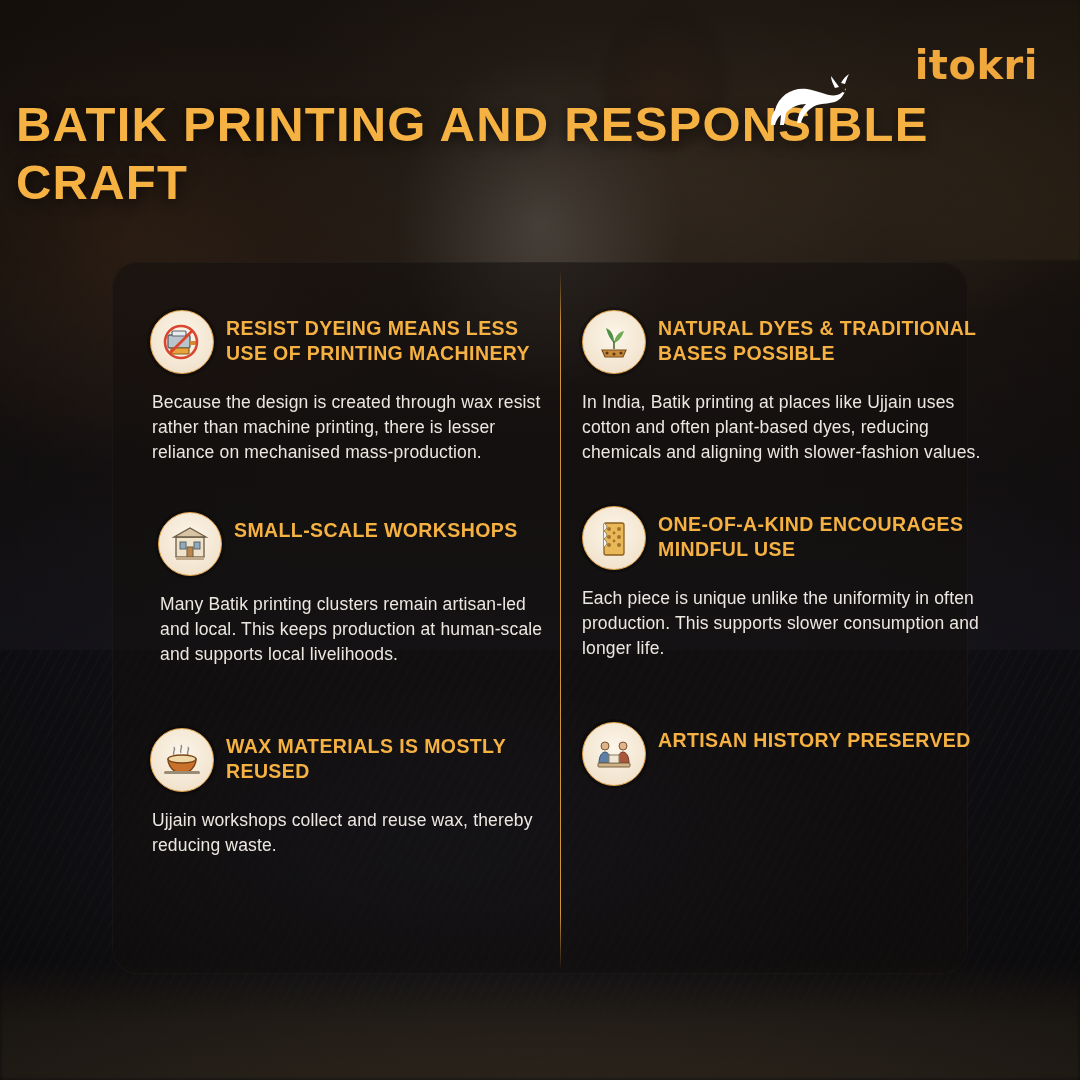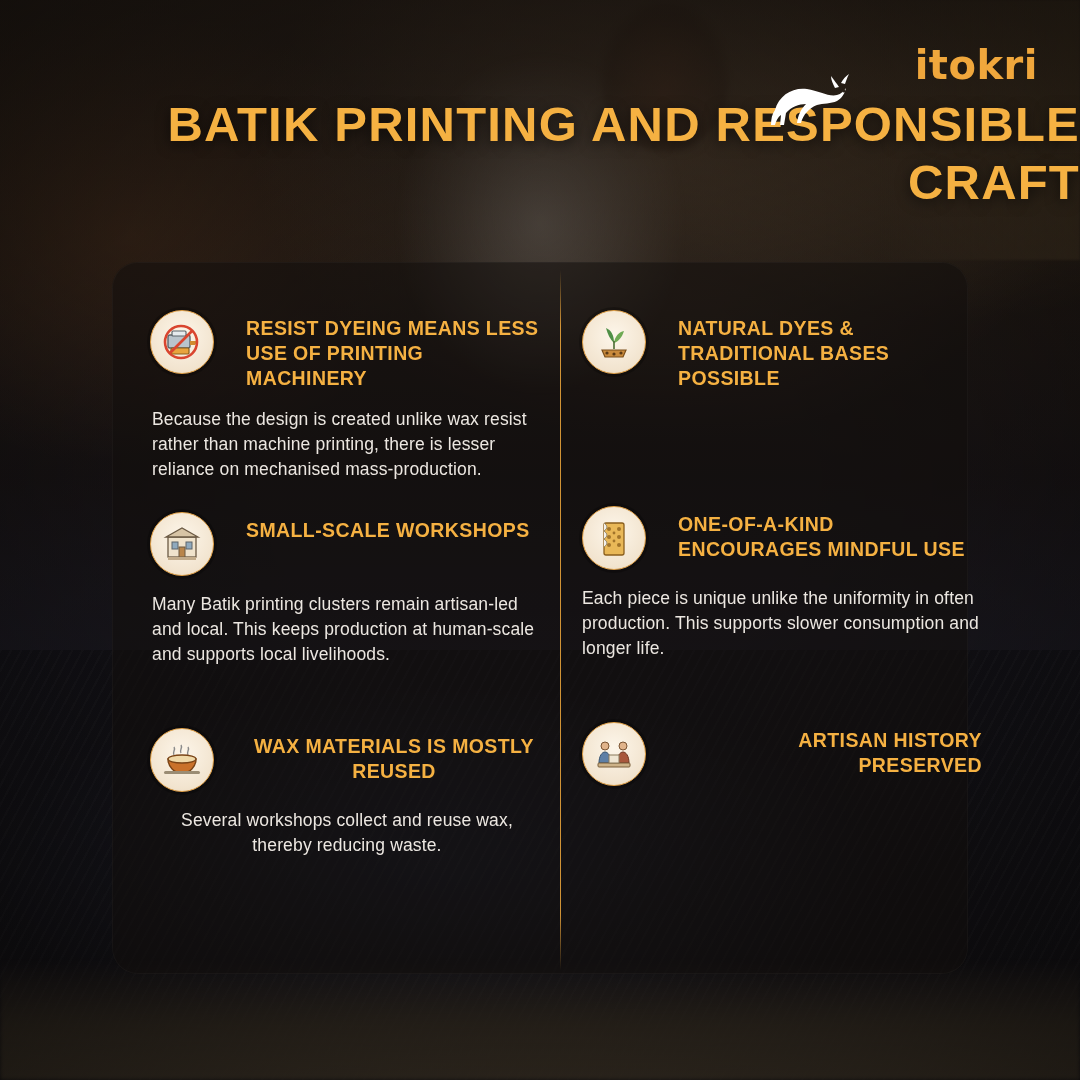--- a/index.html
+++ b/index.html
@@ -78,22 +78,22 @@
     font-size: 40px;
     letter-spacing: 0.5px;
     font-weight: 700;
     color: #f0a73c;
     font-family: "DejaVu Sans", sans-serif;
   }
 
   
   .title {
     position: absolute;
-    left: 7px; right: 0; top: 96px;
-    text-align: right;
+    left: 16px; right: 0; top: 96px;
+    text-align: left;
     font-size: 49px;
     line-height: 1.18;
     font-weight: 800;
     letter-spacing: 1.2px;
     color: #f5b142;
     text-transform: uppercase;
     text-shadow: 0 3px 14px rgba(0,0,0,0.6);
   }
 
   
@@ -125,21 +125,21 @@
     width: 392px;
   }
   .col-left  { left: 150px; }
   .col-right { left: 582px; }
 
   .item { position: absolute; width: 100%; }
 
   .item-head {
     display: flex;
     align-items: flex-start;
-    gap: 32px;
+    gap: 12px;
   }
   .badge {
     flex: 0 0 auto;
     width: 62px; height: 62px;
     border-radius: 50%;
     border: 1.5px solid #e2a24a;
     background: radial-gradient(circle at 50% 40%, #fdf6ea 0%, #f2e4cf 70%, #e8d6ba 100%);
     display: flex; align-items: center; justify-content: center;
     overflow: hidden;
     box-shadow: 0 0 0 3px rgba(0,0,0,0.25);
@@ -204,55 +204,55 @@
             <rect x="9" y="16" width="22" height="13" rx="2" fill="#b9c4cc" stroke="#5c646a" stroke-width="1.4"></rect>
             <rect x="13" y="12" width="14" height="5" rx="1" fill="#e6ebee" stroke="#5c646a" stroke-width="1.2"></rect>
             <rect x="12" y="29" width="18" height="6" rx="1" fill="#e8a33d" stroke="#8a5e1c" stroke-width="1.2"></rect>
             <path d="M31 22 h8 l-3 4 h-5z" fill="#d08b2e"></path>
             <circle cx="22" cy="23" r="16" fill="none" stroke="#d9452f" stroke-width="2.6"></circle>
             <line x1="11" y1="34" x2="33" y2="12" stroke="#d9452f" stroke-width="2.6"></line>
           </svg>
         </div>
         <div class="head-text">RESIST DYEING MEANS LESS USE OF PRINTING MACHINERY</div>
       </div>
-      <div class="body-text body-indent">Because the design is created unlike wax resist rather than machine printing, there is lesser reliance on mechanised mass-production.</div>
-    </div>
-
-    <div class="item" style="top:512px; left:0; position:absolute; width:392px;">
+      <div class="body-text body-indent">Because the design is created through wax resist rather than machine printing, there is lesser reliance on mechanised mass-production.</div>
+    </div>
+
+    <div class="item" style="top:512px; left:8px; position:absolute; width:392px;">
       <div class="item-head">
         <div class="badge">
           <svg width="46" height="46" viewBox="0 0 46 46">
             <rect x="9" y="16" width="28" height="20" fill="#f0e3cc" stroke="#6b5a44" stroke-width="1.3"></rect>
             <path d="M7 16 L23 7 L39 16 Z" fill="#d7c4a5" stroke="#6b5a44" stroke-width="1.3"></path>
             <rect x="13" y="21" width="6" height="7" fill="#8fa9bd" stroke="#5c646a" stroke-width="1"></rect>
             <rect x="27" y="21" width="6" height="7" fill="#8fa9bd" stroke="#5c646a" stroke-width="1"></rect>
             <rect x="20" y="26" width="6" height="10" fill="#b9854a" stroke="#6b5a44" stroke-width="1"></rect>
             <rect x="9" y="36" width="28" height="3" fill="#c2ab8a"></rect>
           </svg>
         </div>
         <div class="head-text">SMALL-SCALE WORKSHOPS</div>
       </div>
       <div class="body-text body-indent">Many Batik printing clusters remain artisan-led and local. This keeps production at human-scale and supports local livelihoods.</div>
     </div>
 
-    <div class="item" style="top:728px; left:0; position:absolute; width:392px;text-align:center;">
+    <div class="item" style="top:728px; left:0; position:absolute; width:392px;">
       <div class="item-head">
         <div class="badge">
           <svg width="46" height="46" viewBox="0 0 46 46">
             <path d="M15 10 c2 3 -2 5 0 8" stroke="#8a8a8a" stroke-width="1.4" fill="none"></path>
             <path d="M22 8 c2 3 -2 5 0 8" stroke="#8a8a8a" stroke-width="1.4" fill="none"></path>
             <path d="M29 10 c2 3 -2 5 0 8" stroke="#8a8a8a" stroke-width="1.4" fill="none"></path>
             <path d="M9 22 h28 a14 14 0 0 1 -28 0 z" fill="#c9712a" stroke="#7a4416" stroke-width="1.4"></path>
             <ellipse cx="23" cy="22" rx="14" ry="4" fill="#f0d9a8" stroke="#7a4416" stroke-width="1.3"></ellipse>
             <rect x="5" y="34" width="36" height="3" rx="1.5" fill="#9a8c74"></rect>
           </svg>
         </div>
         <div class="head-text">WAX MATERIALS IS MOSTLY REUSED</div>
       </div>
-      <div class="body-text body-indent">Several workshops collect and reuse wax, thereby reducing waste.</div>
+      <div class="body-text body-indent">Ujjain workshops collect and reuse wax, thereby reducing waste.</div>
     </div>
 
   </div>
 
   <div class="col col-right">
 
     <div class="item" style="top:310px; left:0; position:absolute; width:400px;">
       <div class="item-head">
         <div class="badge">
           <svg width="46" height="46" viewBox="0 0 46 46">
@@ -260,20 +260,21 @@
             <path d="M23 24 C24 17 28 13 33 12 C31 18 28 22 23 24 Z" fill="#6faa54"></path>
             <path d="M23 22 v8" stroke="#4a6b33" stroke-width="1.6"></path>
             <path d="M11 31 h24 l-3 7 h-18 z" fill="#c98a3c" stroke="#7a4f1c" stroke-width="1.2"></path>
             <circle cx="16" cy="34" r="1.6" fill="#5b3a16"></circle>
             <circle cx="23" cy="35" r="1.6" fill="#5b3a16"></circle>
             <circle cx="30" cy="34" r="1.6" fill="#5b3a16"></circle>
           </svg>
         </div>
         <div class="head-text">NATURAL DYES &amp; TRADITIONAL BASES POSSIBLE</div>
       </div>
+      <div class="body-text">In India, Batik printing at places like Ujjain uses cotton and often plant-based dyes, reducing chemicals and aligning with slower-fashion values.</div>
     </div>
 
     <div class="item" style="top:506px; left:0; position:absolute; width:400px;">
       <div class="item-head">
         <div class="badge">
           <svg width="46" height="46" viewBox="0 0 46 46">
             <rect x="13" y="8" width="20" height="32" rx="2" fill="#e9b858" stroke="#8a5e1c" stroke-width="1.3"></rect>
             <g fill="#8a5e1c" opacity="0.75">
               <circle cx="18" cy="14" r="2"></circle>
                 <circle cx="28" cy="14" r="2"></circle>

